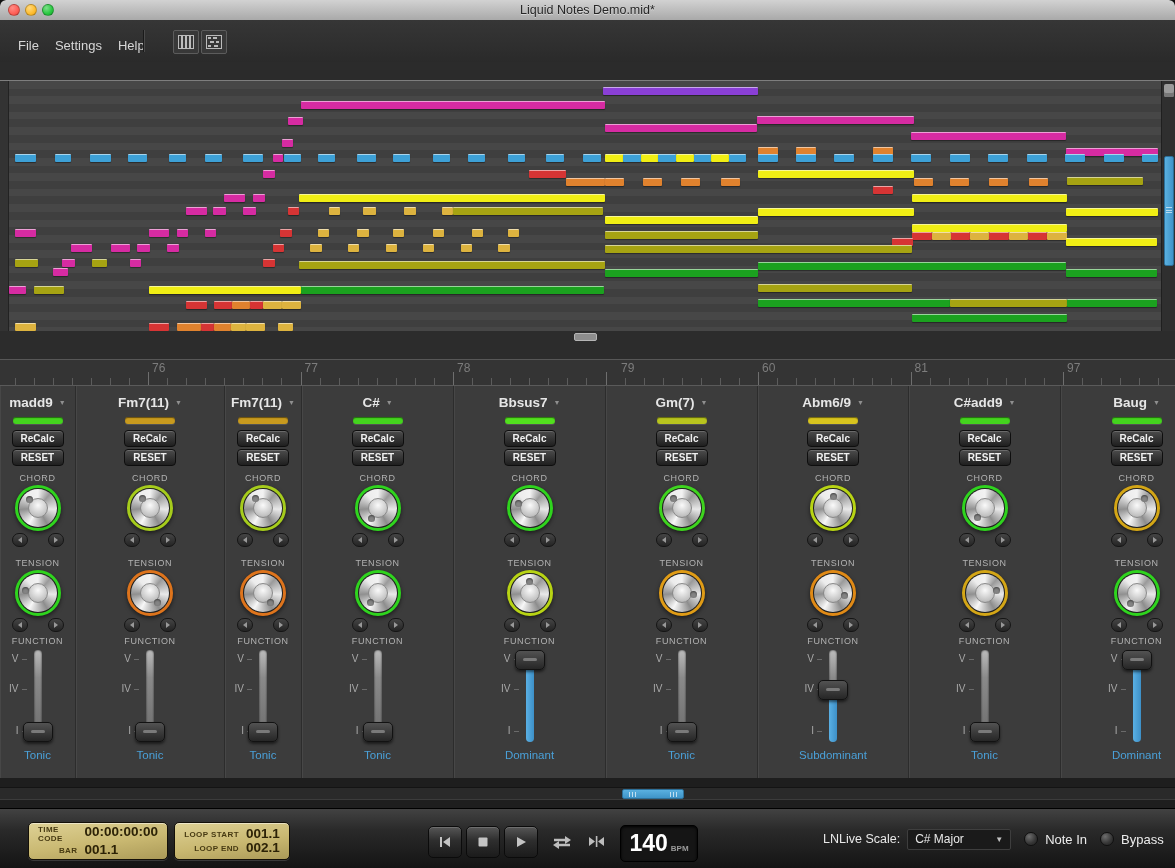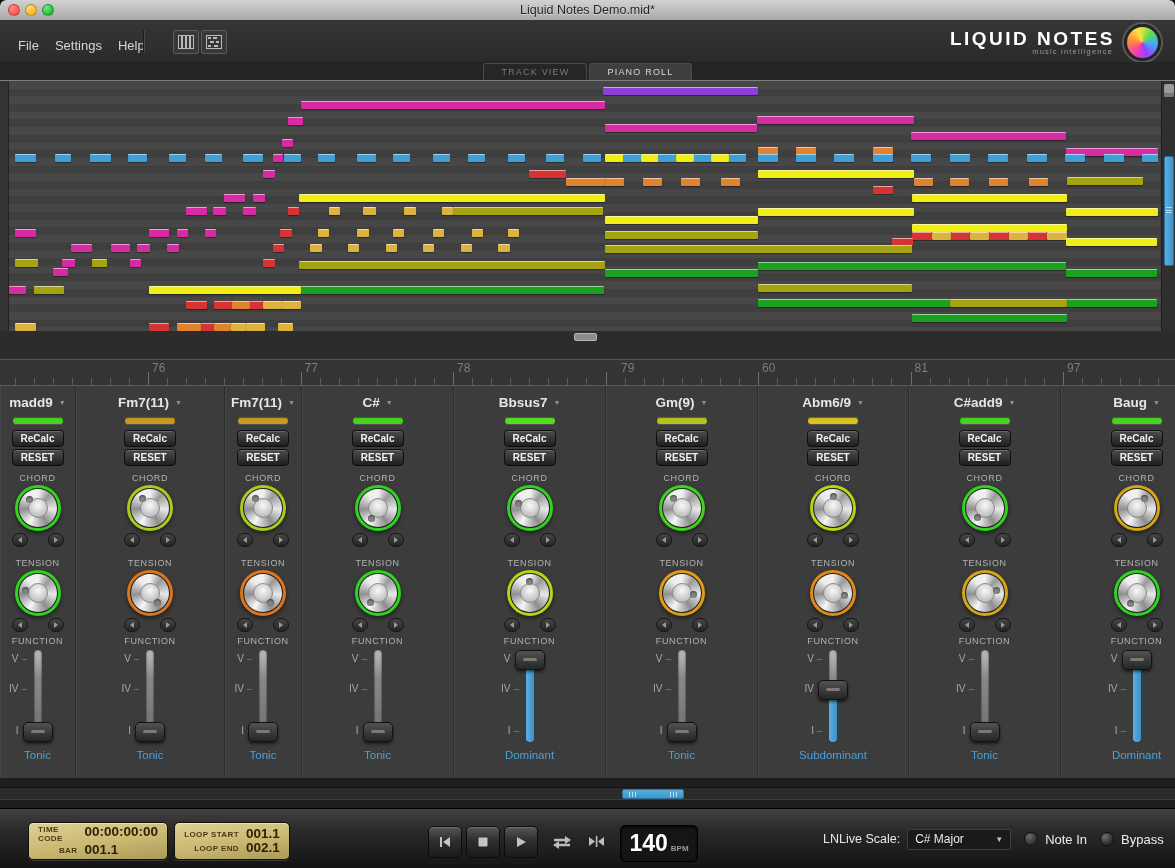--- a/index.html
+++ b/index.html
@@ -129,33 +129,22 @@
       <svg width="16" height="14" viewBox="0 0 16 14">
           <rect x="0.5" y="0.5" width="15" height="13" fill="none" stroke="#bbb"></rect>
           <rect x="2" y="2" width="3" height="2" fill="#bbb"></rect>
           <rect x="7" y="2" width="4" height="2" fill="#bbb"></rect>
           <rect x="4" y="6" width="4" height="2" fill="#bbb"></rect>
           <rect x="10" y="6" width="3" height="2" fill="#bbb"></rect>
           <rect x="2" y="10" width="3" height="2" fill="#bbb"></rect>
           <rect x="8" y="10" width="4" height="2" fill="#bbb"></rect>
         </svg>
     </div>
-    <div class="logo">
-      <div class="logotext">
-        <div class="logoname">LIQUID NOTES</div>
-        <div class="logotag">music intelligence</div>
-      </div>
-      <div class="logomark"></div>
-    </div>
   </div>
 
-  <div class="tabsrow">
-    <div class="tab inactive">TRACK VIEW</div>
-    <div class="tab active">PIANO ROLL</div>
-  </div>
 
   <div class="roll">
     <div class="rolledge"></div>
     <div class="note" style="left: 603px; top: 6px; width: 155px; background: rgb(138, 63, 214);"></div>
       <div class="note" style="left: 301px; top: 20px; width: 304px; background: rgb(214, 43, 162);"></div>
       <div class="note" style="left: 288px; top: 36px; width: 15px; background: rgb(214, 43, 162);"></div>
       <div class="note" style="left: 282px; top: 58px; width: 11px; background: rgb(214, 43, 162);"></div>
       <div class="note" style="left: 757px; top: 35px; width: 157px; background: rgb(214, 43, 162);"></div>
       <div class="note" style="left: 605px; top: 43px; width: 152px; background: rgb(214, 43, 162);"></div>
       <div class="note" style="left: 911px; top: 51px; width: 155px; background: rgb(214, 43, 162);"></div>
@@ -689,21 +678,21 @@
           <div class="fntrack">
             <div class="fnfill" style="top:14px;height:78px"></div>
             <div class="fnhandle" style="top:0px">
               <i></i>
             </div>
           </div>
         </div>
         <div class="fstate">Dominant</div>
       </div>
       <div class="col" style="left: 605px; width: 152px;">
-        <div class="cname"><span>Gm(9)</span><span class="caret">▼</span></div>
+        <div class="cname"><span>Gm(7)</span><span class="caret">▼</span></div>
         <div class="cind" style="background:#b8c41e"></div>
         <button class="cbtn recalc">ReCalc</button>
         <button class="cbtn reset">RESET</button>
         <div class="klabel" style="top:87px">CHORD</div>
         <div class="knob" style="top:99px">
           <div class="kring" style="border-color:#3ed41e">
             <div class="kbody">
               <div class="kcap"></div>
               <div class="kdot" style="left:7.8px;top:6.3px"></div>
             </div>

